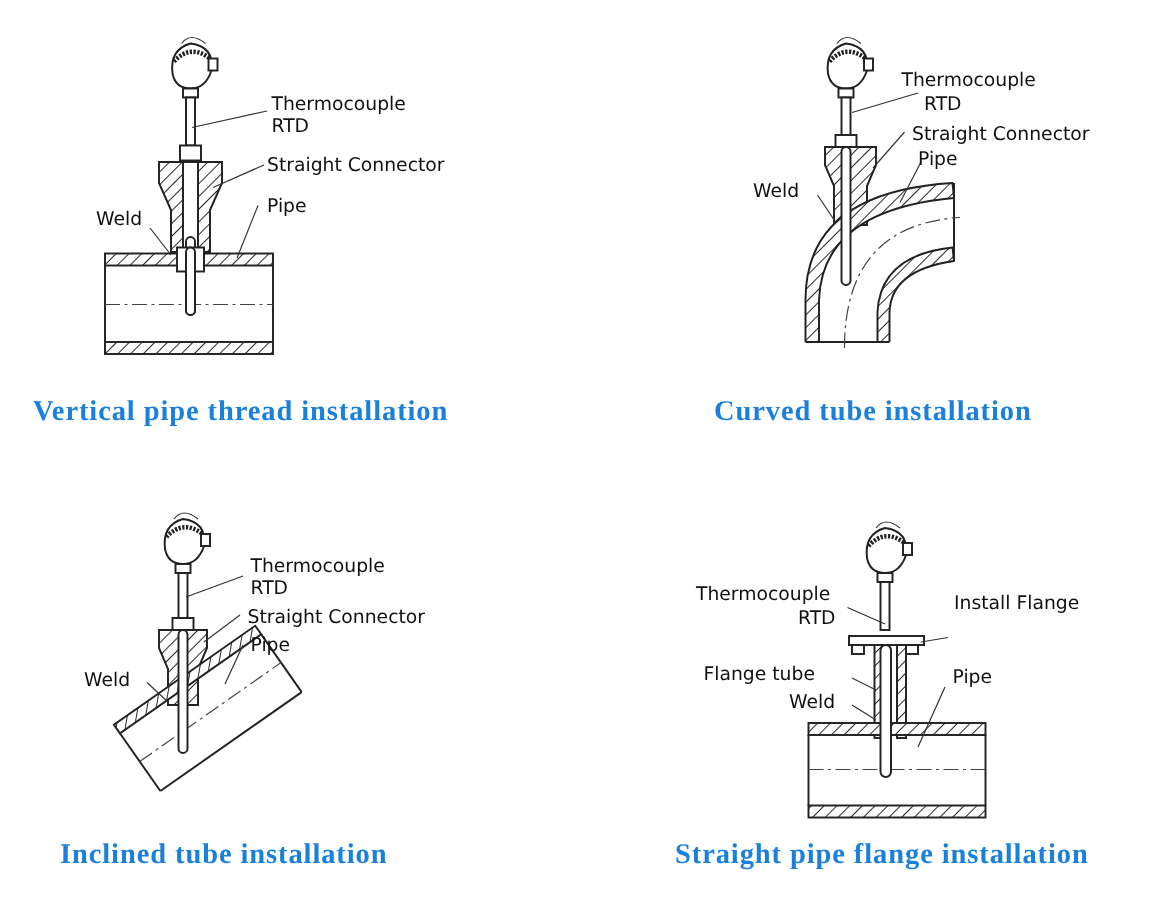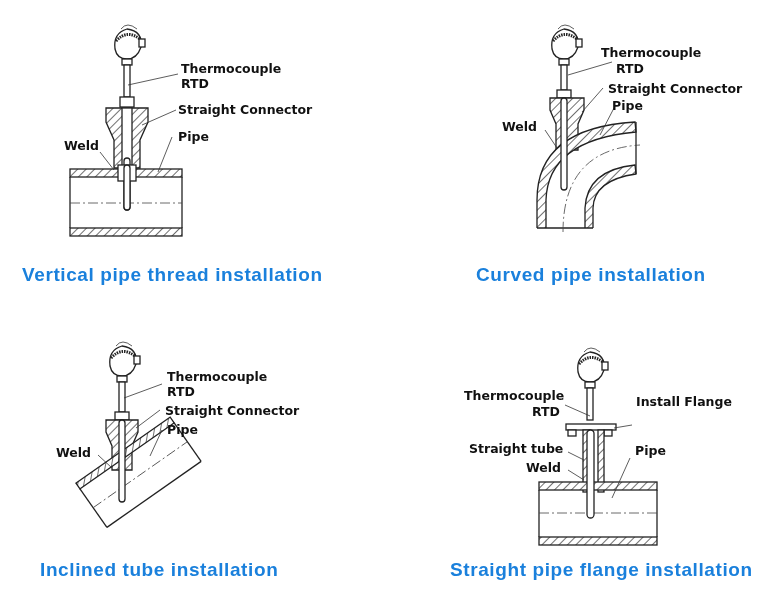--- a/index.html
+++ b/index.html
@@ -1,18 +1,18 @@
 <!DOCTYPE html>
 <html><head>
 <meta charset="utf-8">
 <style>
   html,body{margin:0;padding:0;background:#fff;}
   body{width:784px;height:603px;position:relative;overflow:hidden;font-family:"DejaVu Sans",sans-serif;}
-  .caption{position:absolute;font-family:Liberation Sans, sans-serif;font-weight:bold;font-size:19px;color:#1a80dc;letter-spacing:0.6px;white-space:nowrap;}
-  .lbl{position:absolute;font-family:"DejaVu Sans",sans-serif;font-weight:bold;font-size:12.5px;color:#111;white-space:nowrap;}
+  .caption{position:absolute;font-family:Liberation Serif, serif;font-weight:bold;font-size:19px;color:#1a80dc;letter-spacing:0.6px;white-space:nowrap;}
+  .lbl{position:absolute;font-family:"DejaVu Sans",sans-serif;font-weight:normal;font-size:12.5px;color:#111;white-space:nowrap;}
   svg{position:absolute;left:0;top:0;}
   .ln{stroke:#222;stroke-width:1.3;fill:none;}
   .fl{stroke:#222;stroke-width:1.3;fill:#fff;}
   .thin{stroke:#333;stroke-width:0.8;fill:none;}
   .dash{stroke:#444;stroke-width:0.8;fill:none;stroke-dasharray:10 3 2 3;}
 </style>
 </head>
 <body>
 
 <svg width="784" height="603">
@@ -117,28 +117,28 @@
 <div class="lbl" style="left:178px;top:102px">Straight Connector</div>
 <div class="lbl" style="left:178px;top:129px">Pipe</div>
 <div class="lbl" style="left:64px;top:138px">Weld</div>
 <div class="caption" style="left:22px;top:264px">Vertical pipe thread installation</div>
 
 <div class="lbl" style="left:601px;top:45px">Thermocouple</div>
 <div class="lbl" style="left:616px;top:61px">RTD</div>
 <div class="lbl" style="left:608px;top:81px">Straight Connector</div>
 <div class="lbl" style="left:612px;top:98px">Pipe</div>
 <div class="lbl" style="left:502px;top:119px">Weld</div>
-<div class="caption" style="left:476px;top:264px">Curved pipe installation</div>
+<div class="caption" style="left:476px;top:264px">Curved tube installation</div>
 
 <div class="lbl" style="left:167px;top:369px">Thermocouple</div>
 <div class="lbl" style="left:167px;top:384px">RTD</div>
 <div class="lbl" style="left:165px;top:403px">Straight Connector</div>
 <div class="lbl" style="left:167px;top:422px">Pipe</div>
 <div class="lbl" style="left:56px;top:445px">Weld</div>
 <div class="caption" style="left:40px;top:559px">Inclined tube installation</div>
 
 <div class="lbl" style="left:464px;top:388px">Thermocouple</div>
 <div class="lbl" style="left:532px;top:404px">RTD</div>
 <div class="lbl" style="left:636px;top:394px">Install Flange</div>
-<div class="lbl" style="left:469px;top:441px">Straight tube</div>
+<div class="lbl" style="left:469px;top:441px">Flange tube</div>
 <div class="lbl" style="left:526px;top:460px">Weld</div>
 <div class="lbl" style="left:635px;top:443px">Pipe</div>
 <div class="caption" style="left:450px;top:559px">Straight pipe flange installation</div>
 
 </body></html>

